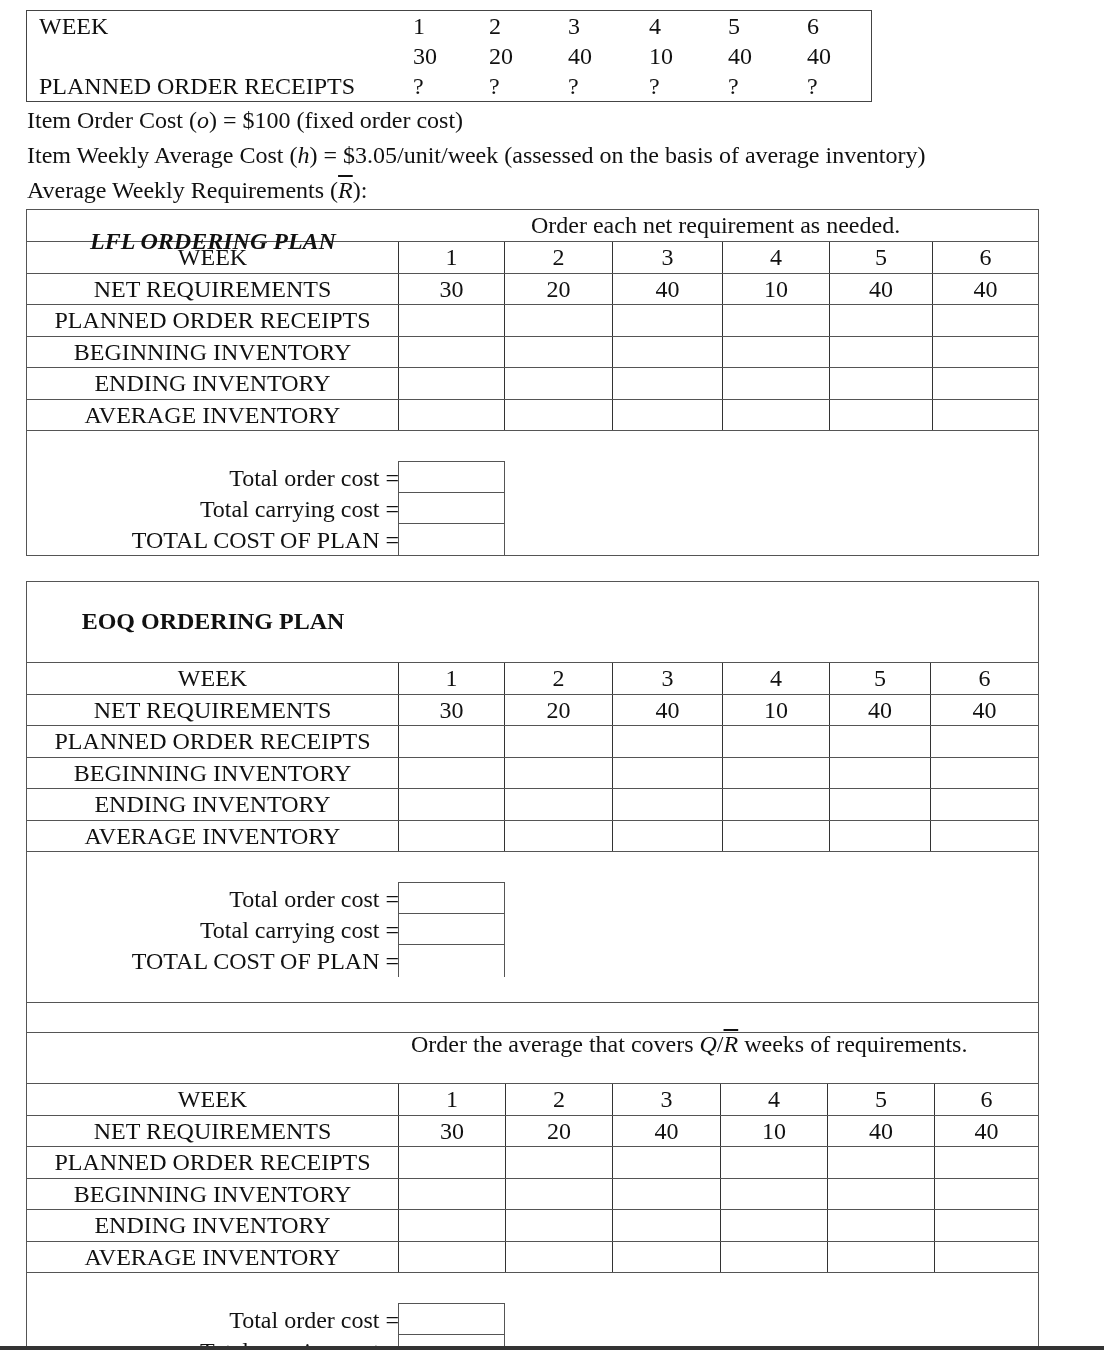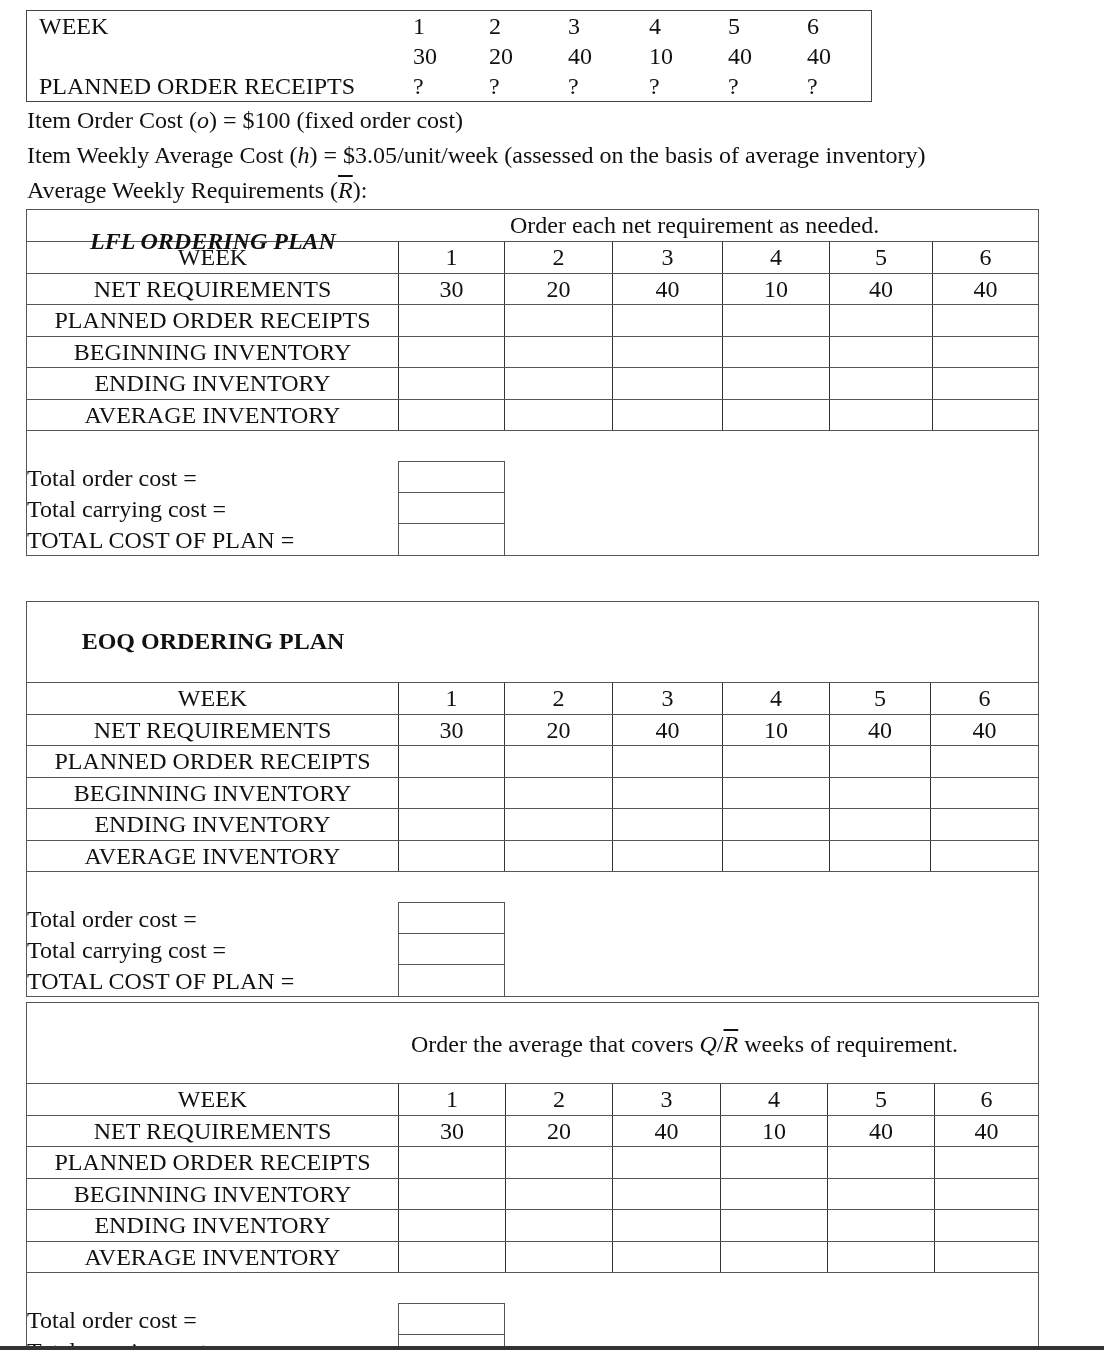--- a/index.html
+++ b/index.html
@@ -9,21 +9,21 @@
   .top-row { position:absolute; left:0; height:31px; line-height:31px; width:100%; }
   .top-row span { position:absolute; white-space:nowrap; }
   .info-line { position:absolute; left:27px; white-space:nowrap; line-height:32px; }
   .plan { position:absolute; left:26px; width:1013px; border:1.5px solid #555; box-sizing:border-box; }
   .plan-head { position:absolute; left:0; width:100%; border-bottom:1.5px solid #555; box-sizing:border-box; }
   .plan-title { position:absolute; font-weight:bold; white-space:nowrap; text-align:center; }
   .plan-note { position:absolute; white-space:nowrap; }
   .grid-row { position:absolute; left:0; width:100%; height:31.5px; border-bottom:1.5px solid #555; box-sizing:border-box; }
   .cell { position:absolute; top:0; height:100%; box-sizing:border-box; text-align:center; line-height:30px; white-space:nowrap; }
   .cell.vline { border-left:1.5px solid #333; }
-  .cost-label { position:absolute; text-align:left; white-space:nowrap; line-height:31px; }
+  .cost-label { position:absolute; text-align:right; white-space:nowrap; line-height:31px; }
   .cost-box { position:absolute; width:107px; height:32px; border:1.5px solid #555; box-sizing:border-box; }
   .bottom-bar { position:absolute; left:0; top:1346px; width:1104px; height:4px; background:#333; }
   i.m { font-style:italic; }
   .rbar { text-decoration:overline; font-style:italic; }
   .sqrt { display:inline-block; }
   .sqrt .rad { display:inline-block; border-top:1.5px solid #222; padding:0 1px; font-family:"DejaVu Serif", serif; font-style:italic; font-size:22px; }
 </style>
 </head>
 <body>
 
@@ -56,21 +56,21 @@
   </div>
 </div>
 
 <div class="info-line" style="top:104px;"><span>Item Order Cost (</span><i class="m">o</i><span>) = $100 (fixed order cost)</span></div>
 <div class="info-line" style="top:139px;"><span>Item Weekly Average Cost (</span><i class="m">h</i><span>) = $3.05/unit/week (assessed on the basis of average inventory)</span></div>
 <div class="info-line" style="top:174px;"><span>Average Weekly Requirements (</span><span class="rbar">R</span><span>):</span></div>
 
 <div class="plan" style="top:209px; height:347px;">
   <div class="plan-head" style="top:0; height:32px;">
     <div class="plan-title" style="left:0; width:372px; top:16px; line-height:31px;font-style:italic;">LFL ORDERING PLAN</div>
-    <div class="plan-note" style="left:483px; top:0; line-height:31px;">Order each net requirement as needed.</div>
+    <div class="plan-note" style="left:504px; top:0; line-height:31px;">Order each net requirement as needed.</div>
   </div>
   <div>
     <div class="grid-row" style="top:32px;">
       <div class="cell" style="left:0;width:371px;">WEEK</div>
       <div class="cell vline" style="left:371px;width:106px;">1</div>
       <div class="cell vline" style="left:477px;width:108px;">2</div>
       <div class="cell vline" style="left:585px;width:110px;">3</div>
       <div class="cell vline" style="left:695px;width:107px;">4</div>
       <div class="cell vline" style="left:802px;width:103px;">5</div>
       <div class="cell vline" style="left:905px;width:106px;">6</div>
@@ -122,21 +122,21 @@
     </div>
   </div>
   <div class="cost-label" style="left:0;width:372px;top:253px;">Total order cost =</div>
   <div class="cost-label" style="left:0;width:372px;top:284px;">Total carrying cost =</div>
   <div class="cost-label" style="left:0;width:372px;top:315px;">TOTAL COST OF PLAN =</div>
   <div class="cost-box" style="left:371px;top:251px;"></div>
   <div class="cost-box" style="left:371px;top:282px;"></div>
   <div class="cost-box" style="left:371px;top:313px;border-bottom:none;height:33px;"></div>
 </div>
 
-<div class="plan" style="top:601px; height:396px;">
+<div class="plan" style="top:581px; height:452px;">
   <div class="plan-head" style="top:0; height:81px;">
     <div class="plan-title" style="left:0; width:372px; top:24px; line-height:31px;">EOQ ORDERING PLAN</div>
   </div>
   <div>
     <div class="grid-row" style="top:81px;">
       <div class="cell" style="left:0;width:371px;">WEEK</div>
       <div class="cell vline" style="left:371px;width:106px;">1</div>
       <div class="cell vline" style="left:477px;width:108px;">2</div>
       <div class="cell vline" style="left:585px;width:110px;">3</div>
       <div class="cell vline" style="left:695px;width:107px;">4</div>
@@ -192,21 +192,21 @@
   <div class="cost-label" style="left:0;width:372px;top:302px;">Total order cost =</div>
   <div class="cost-label" style="left:0;width:372px;top:333px;">Total carrying cost =</div>
   <div class="cost-label" style="left:0;width:372px;top:364px;">TOTAL COST OF PLAN =</div>
   <div class="cost-box" style="left:371px;top:300px;"></div>
   <div class="cost-box" style="left:371px;top:331px;"></div>
   <div class="cost-box" style="left:371px;top:362px;border-bottom:none;height:33px;"></div>
 </div>
 
 <div class="plan" style="top:1002px; height:360px;">
   <div class="plan-head" style="top:0; height:81px;">
-    <div class="plan-note" style="left:384px; top:26px; line-height:31px;"><span>Order the average that covers </span><i class="m">Q</i><span>/</span><span class="rbar">R</span><span> weeks of requirement.</span></div>
+    <div class="plan-note" style="left:384px; top:26px; line-height:31px;"><span>Order the average that covers </span><i class="m">Q</i><span>/</span><span class="rbar">R</span><span> weeks of requirements.</span></div>
   </div>
   <div>
     <div class="grid-row" style="top:81px;">
       <div class="cell" style="left:0;width:371px;">WEEK</div>
       <div class="cell vline" style="left:371px;width:107px;">1</div>
       <div class="cell vline" style="left:478px;width:107px;">2</div>
       <div class="cell vline" style="left:585px;width:108px;">3</div>
       <div class="cell vline" style="left:693px;width:107px;">4</div>
       <div class="cell vline" style="left:800px;width:107px;">5</div>
       <div class="cell vline" style="left:907px;width:104px;">6</div>

